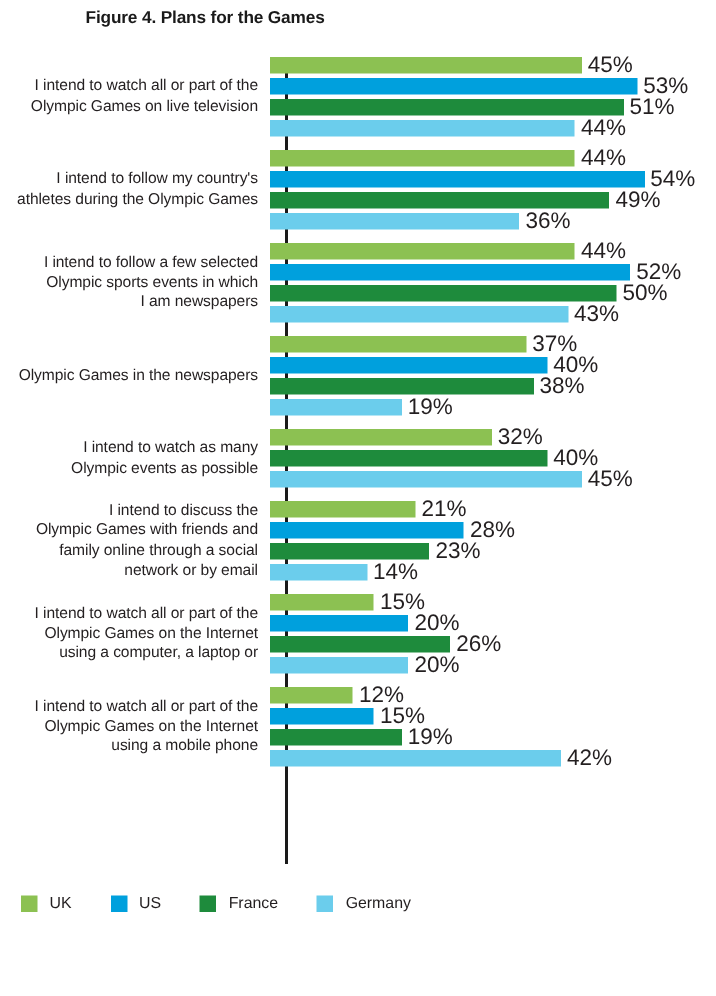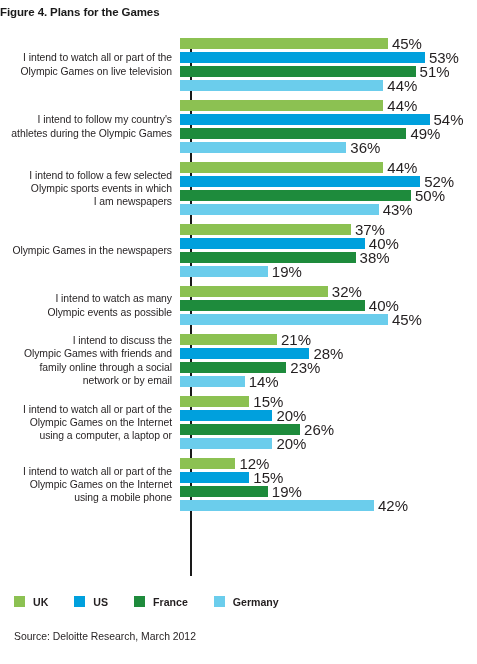--- a/index.html
+++ b/index.html
@@ -17,27 +17,28 @@
   }
   #figure {
     position: relative;
     width: 477px;
     height: 664px;
     box-sizing: border-box;
     padding: 0;
   }
   .fig-title {
     position: absolute;
-    left: 0;
+    left: 21px;
     top: 6px;
     font-size: 11.5px;
     font-weight: bold;
     letter-spacing: -0.1px;
     color: #1a1a1a;
     white-space: nowrap;
+    padding-left: 36px;
   }
   .plot {
     position: absolute;
     left: 0;
     top: 38px;
     width: 477px;
     height: 545px;
   }
   .axis-line {
     position: absolute;
@@ -93,22 +94,22 @@
     position: absolute;
     left: 14px;
     top: 596px;
     display: flex;
     flex-direction: row;
     align-items: center;
   }
   .legend-item {
     display: flex;
     flex-direction: row;
+    align-items: center;
     margin-right: 26px;
-    font-weight: bold;
   }
   .legend-swatch {
     width: 11px;
     height: 11px;
     margin-right: 8px;
   }
   .legend-label {
     font-size: 10.6px;
     color: #231f20;
   }
@@ -337,15 +338,14 @@
       <div class="legend-item">
         <span class="legend-swatch" style="background: rgb(30, 139, 60);"></span>
         <span class="legend-label">France</span>
       </div>
       <div class="legend-item">
         <span class="legend-swatch" style="background: rgb(107, 205, 236);"></span>
         <span class="legend-label">Germany</span>
       </div>
     </div>
 
-  <div class="source">Source: Deloitte Research, March 2012</div>
 
 </div>
 
 </body></html>

